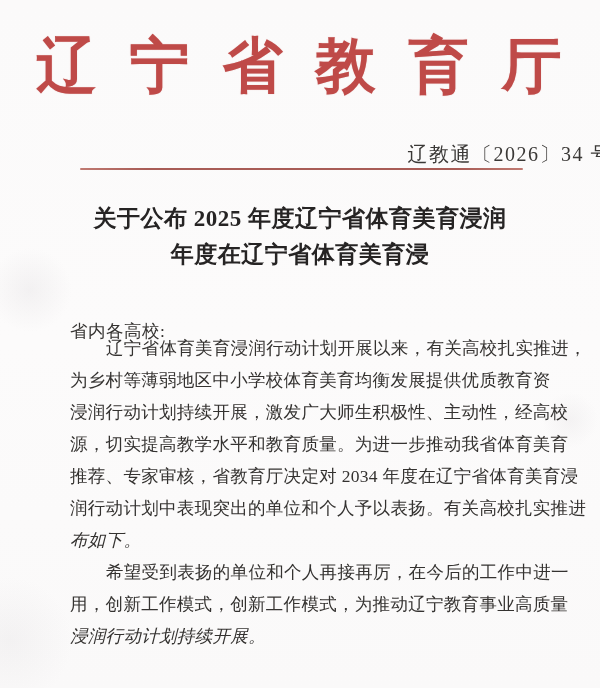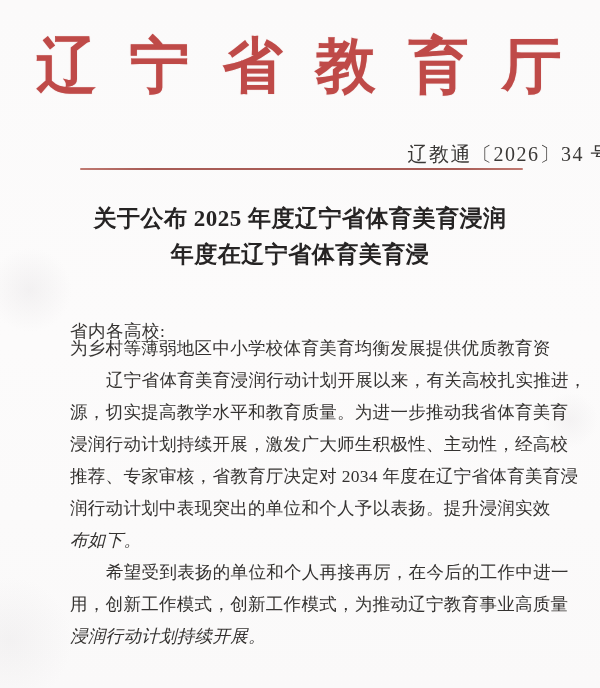--- a/index.html
+++ b/index.html
@@ -130,26 +130,26 @@
   <div class="notice-title">
     <div>关于公布 2025 年度辽宁省体育美育浸润</div>
     <div>年度在辽宁省体育美育浸</div>
   </div>
 
   <div class="salutation">省内各高校:</div>
 
   <div class="body-text">
 
     <div>
+      <div class="body-line indent">辽宁省体育美育浸润行动计划开展以来，有关高校扎实推进，</div>
       <div class="body-line">为乡村等薄弱地区中小学校体育美育均衡发展提供优质教育资</div>
-      <div class="body-line indent">辽宁省体育美育浸润行动计划开展以来，有关高校扎实推进，</div>
+      <div class="body-line">浸润行动计划持续开展，激发广大师生积极性、主动性，经高校</div>
       <div class="body-line">源，切实提高教学水平和教育质量。为进一步推动我省体育美育</div>
-      <div class="body-line">浸润行动计划持续开展，激发广大师生积极性、主动性，经高校</div>
       <div class="body-line">推荐、专家审核，省教育厅决定对 2034 年度在辽宁省体育美育浸</div>
-      <div class="body-line">润行动计划中表现突出的单位和个人予以表扬。提升浸润实效</div>
+      <div class="body-line">润行动计划中表现突出的单位和个人予以表扬。有关高校扎实推进</div>
       <div class="body-line last">布如下。</div>
     </div>
 
     <div>
       <div class="body-line indent">希望受到表扬的单位和个人再接再厉，在今后的工作中进一</div>
       <div class="body-line">用，创新工作模式，创新工作模式，为推动辽宁教育事业高质量</div>
       <div class="body-line last">浸润行动计划持续开展。</div>
     </div>
 
   </div>

